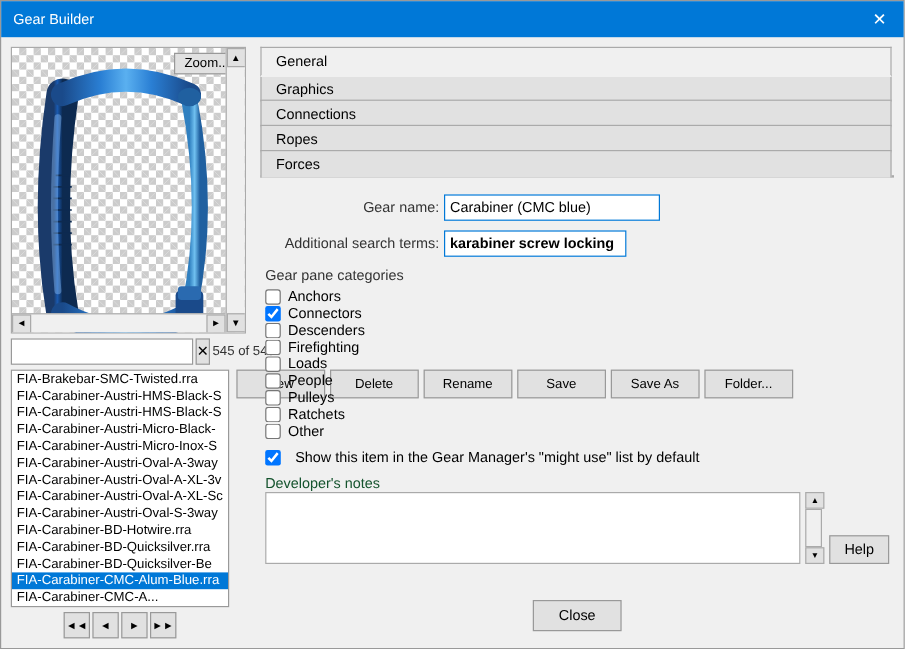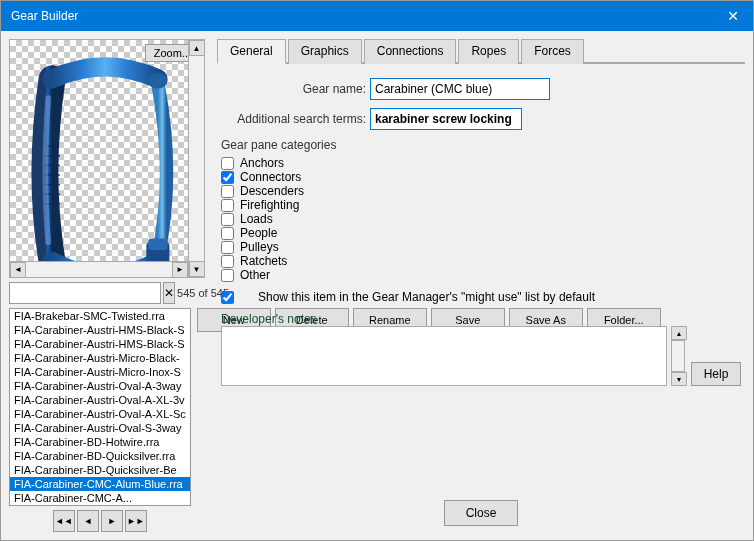--- a/index.html
+++ b/index.html
@@ -242,20 +242,21 @@
       display: flex;
       flex-direction: column;
       gap: 6px;
     }
 
     
     .tabs-bar {
       display: flex;
       border-bottom: 2px solid #aaa;
       gap: 0;
+      flex-direction: column;
     }
 
     .tab {
       padding: 4px 12px;
       border: 1px solid #aaa;
       border-bottom: none;
       background: #e1e1e1;
       cursor: pointer;
       font-size: 12px;
       margin-right: 2px;
@@ -312,21 +313,21 @@
 
     .checkbox-row input[type="checkbox"] {
       margin: 0;
       width: 13px;
       height: 13px;
     }
 
     .show-checkbox-row {
       display: flex;
       align-items: center;
-      gap: 24px;
+      gap: 12px;
       font-size: 12px;
     }
 
     .developer-notes-label {
       font-size: 12px;
       color: #14532d;
     }
 
     .notes-textarea {
       flex: 1;

